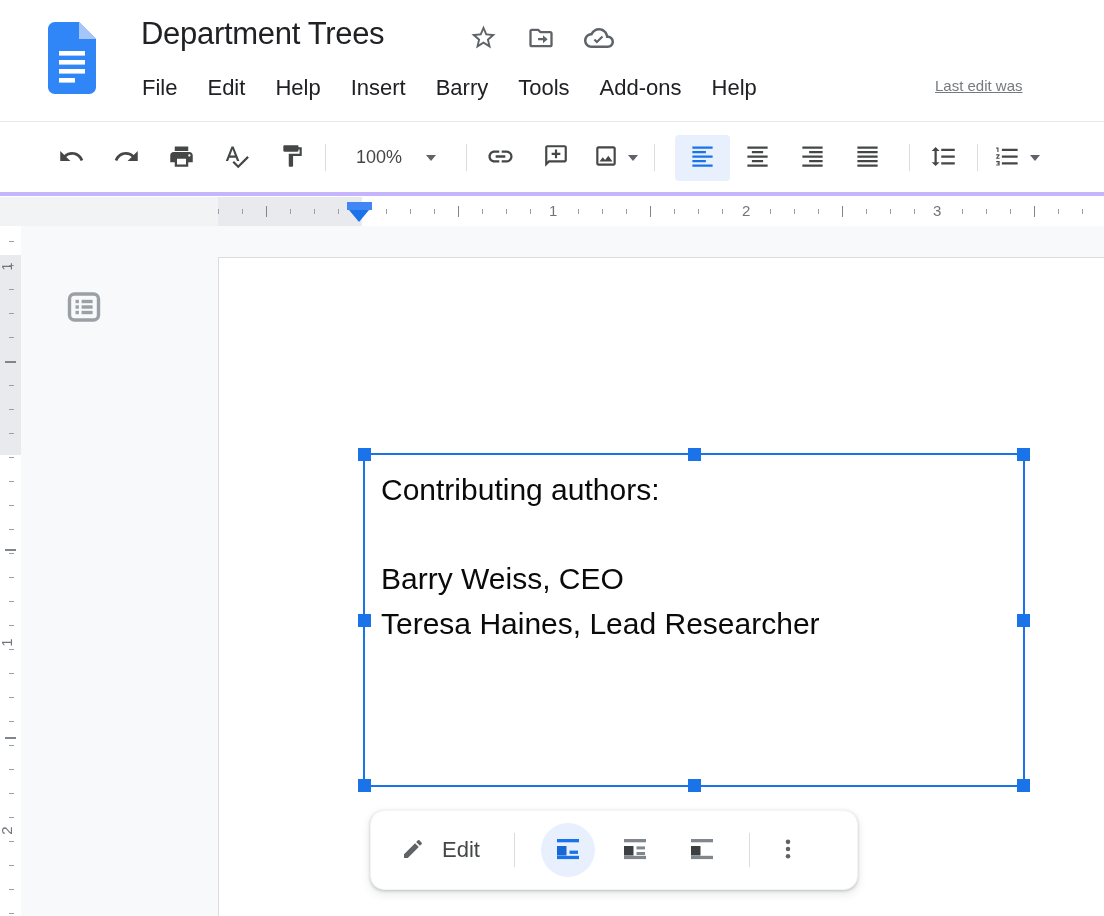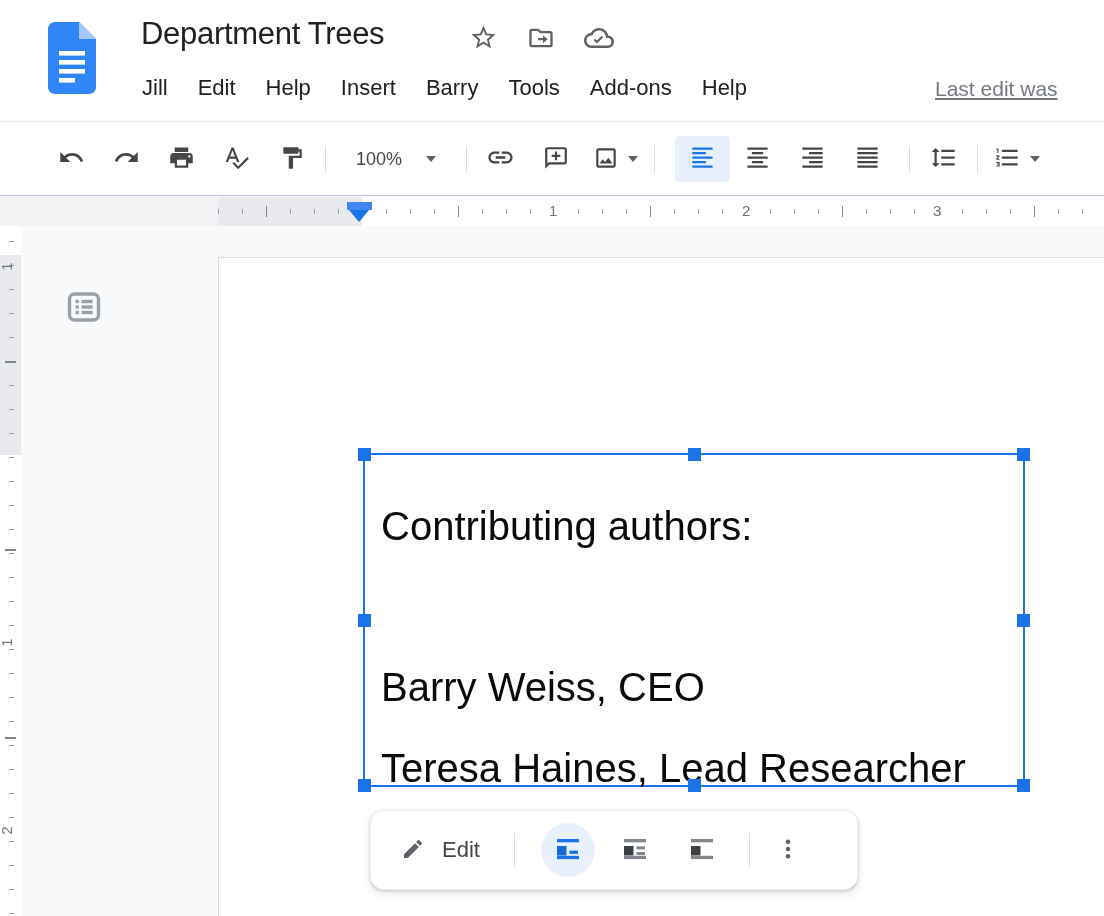--- a/index.html
+++ b/index.html
@@ -11,26 +11,26 @@
   .header { position:absolute; top:0; left:0; right:0; height:122px; background:#fff;
             border-bottom:1px solid #e9eaee; z-index:5; }
   .docs-logo { position:absolute; left:46px; top:20px; width:52px; height:76px; cursor:pointer; }
   .doc-title { position:absolute; left:141px; top:16px; font-size:31px; color:#202124; letter-spacing:-0.3px; }
   .title-actions { position:absolute; left:464px; top:20px; display:flex; gap:20px; }
   .ta-btn { width:38px; height:38px; display:flex; align-items:center; justify-content:center;
             background:none; border:none; cursor:pointer; border-radius:50%; }
   .menu-row { position:absolute; left:127px; top:70px; display:flex; align-items:center; }
   .menu-item { font-size:22px; color:#202124; padding:5px 15px; background:none; border:none;
                font-family:inherit; cursor:pointer; border-radius:4px; }
-  .last-edit { position:absolute; left:935px; top:77px; font-size:21px; color:#757a80;
+  .last-edit { position:absolute; left:935px; top:77px; font-size:15px; color:#757a80;
                text-decoration:underline; white-space:nowrap; cursor:pointer; }
 
   
   .toolbar { position:absolute; top:123px; left:0; right:0; height:73px; background:#fff;
-             border-bottom:1px solid #c4b5fd; display:flex; align-items:center; padding-left:44px; z-index:5; }
+             border-bottom:4px solid #c4b5fd; display:flex; align-items:center; padding-left:44px; z-index:5; }
   .tbtn { width:55px; height:46px; display:flex; align-items:center; justify-content:center;
           background:none; border:none; cursor:pointer; border-radius:4px; flex:none; }
   .tbtn.selected { background:#e8f0fe; }
   .tbtn svg { flex:none; }
   .tb-sep { width:1px; height:27px; background:#dadce0; margin:0 6px; flex:none; }
   .zoom-btn { display:flex; align-items:center; gap:24px; padding:0 24px; height:46px; background:none;
               border:none; cursor:pointer; font-family:inherit; flex:none; }
   .zoom-val { font-size:18px; color:#444746; }
   .dd-arrow { width:0; height:0; border-left:5.5px solid transparent; border-right:5.5px solid transparent;
               border-top:6.5px solid #5f6368; display:inline-block; }
@@ -69,21 +69,21 @@
   .outline-btn { position:absolute; left:60px; top:58px; width:48px; height:48px; display:flex;
                  align-items:center; justify-content:center; background:none; border:none; cursor:pointer; }
 
   .page { position:absolute; left:218px; top:31px; width:1020px; height:1040px; background:#fff;
           border:1px solid #dadce0; }
 
   
   .textbox { position:absolute; left:363px; top:227px; width:662px; height:334px;
              border:2px solid #1a73e8; cursor:move; }
   .tb-text { position:absolute; left:16px; top:13px; color:#0a0a0a; }
-  .tb-line { height:44.5px; line-height:44.5px; font-size:40px; white-space:nowrap;margin-top:36px; }
+  .tb-line { height:44.5px; line-height:44.5px; font-size:30px; white-space:nowrap; }
   .handle { position:absolute; width:13px; height:13px; background:#1a73e8; }
   .h-nw { left:-7px; top:-7px; cursor:nwse-resize; }
   .h-n  { left:calc(50% - 6.5px); top:-7px; cursor:ns-resize; }
   .h-ne { right:-7px; top:-7px; cursor:nesw-resize; }
   .h-w  { left:-7px; top:calc(50% - 6.5px); cursor:ew-resize; }
   .h-e  { right:-7px; top:calc(50% - 6.5px); cursor:ew-resize; }
   .h-sw { left:-7px; bottom:-7px; cursor:nesw-resize; }
   .h-s  { left:calc(50% - 6.5px); bottom:-7px; cursor:ns-resize; }
   .h-se { right:-7px; bottom:-7px; cursor:nwse-resize; }
 
@@ -143,21 +143,21 @@
         <span>
           <svg width="30" height="30" viewBox="0 0 24 24" fill="#5f6368">
               <path d="M19.35 10.04C18.67 6.59 15.64 4 12 4 9.11 4 6.6 5.64 5.35 8.04 2.34 8.36 0 10.91 0 14c0 3.31 2.69 6 6 6h13c2.76 0 5-2.24 5-5 0-2.64-2.05-4.78-4.65-4.96zM19 18H6c-2.21 0-4-1.79-4-4 0-2.05 1.53-3.76 3.56-3.97l1.07-.11.5-.95C8.08 7.14 9.94 6 12 6c2.62 0 4.88 1.86 5.39 4.43l.3 1.5 1.53.11c1.56.1 2.78 1.41 2.78 2.96 0 1.65-1.35 3-3 3z"></path>
               <path d="M10.3 16.4l-2.6-2.6 1.2-1.2 1.4 1.4 3.9-3.9 1.2 1.2z"></path>
             </svg>
         </span>
       </button>
     </div>
 
     <nav class="menu-row">
-      <button class="menu-item">Jill</button>
+      <button class="menu-item">File</button>
       <button class="menu-item">Edit</button>
       <button class="menu-item">Help</button>
       <button class="menu-item">Insert</button>
       <button class="menu-item">Barry</button>
       <button class="menu-item">Tools</button>
       <button class="menu-item">Add-ons</button>
       <button class="menu-item">Help</button>
     </nav>
     <a class="last-edit">Last edit was</a>
   </div>

